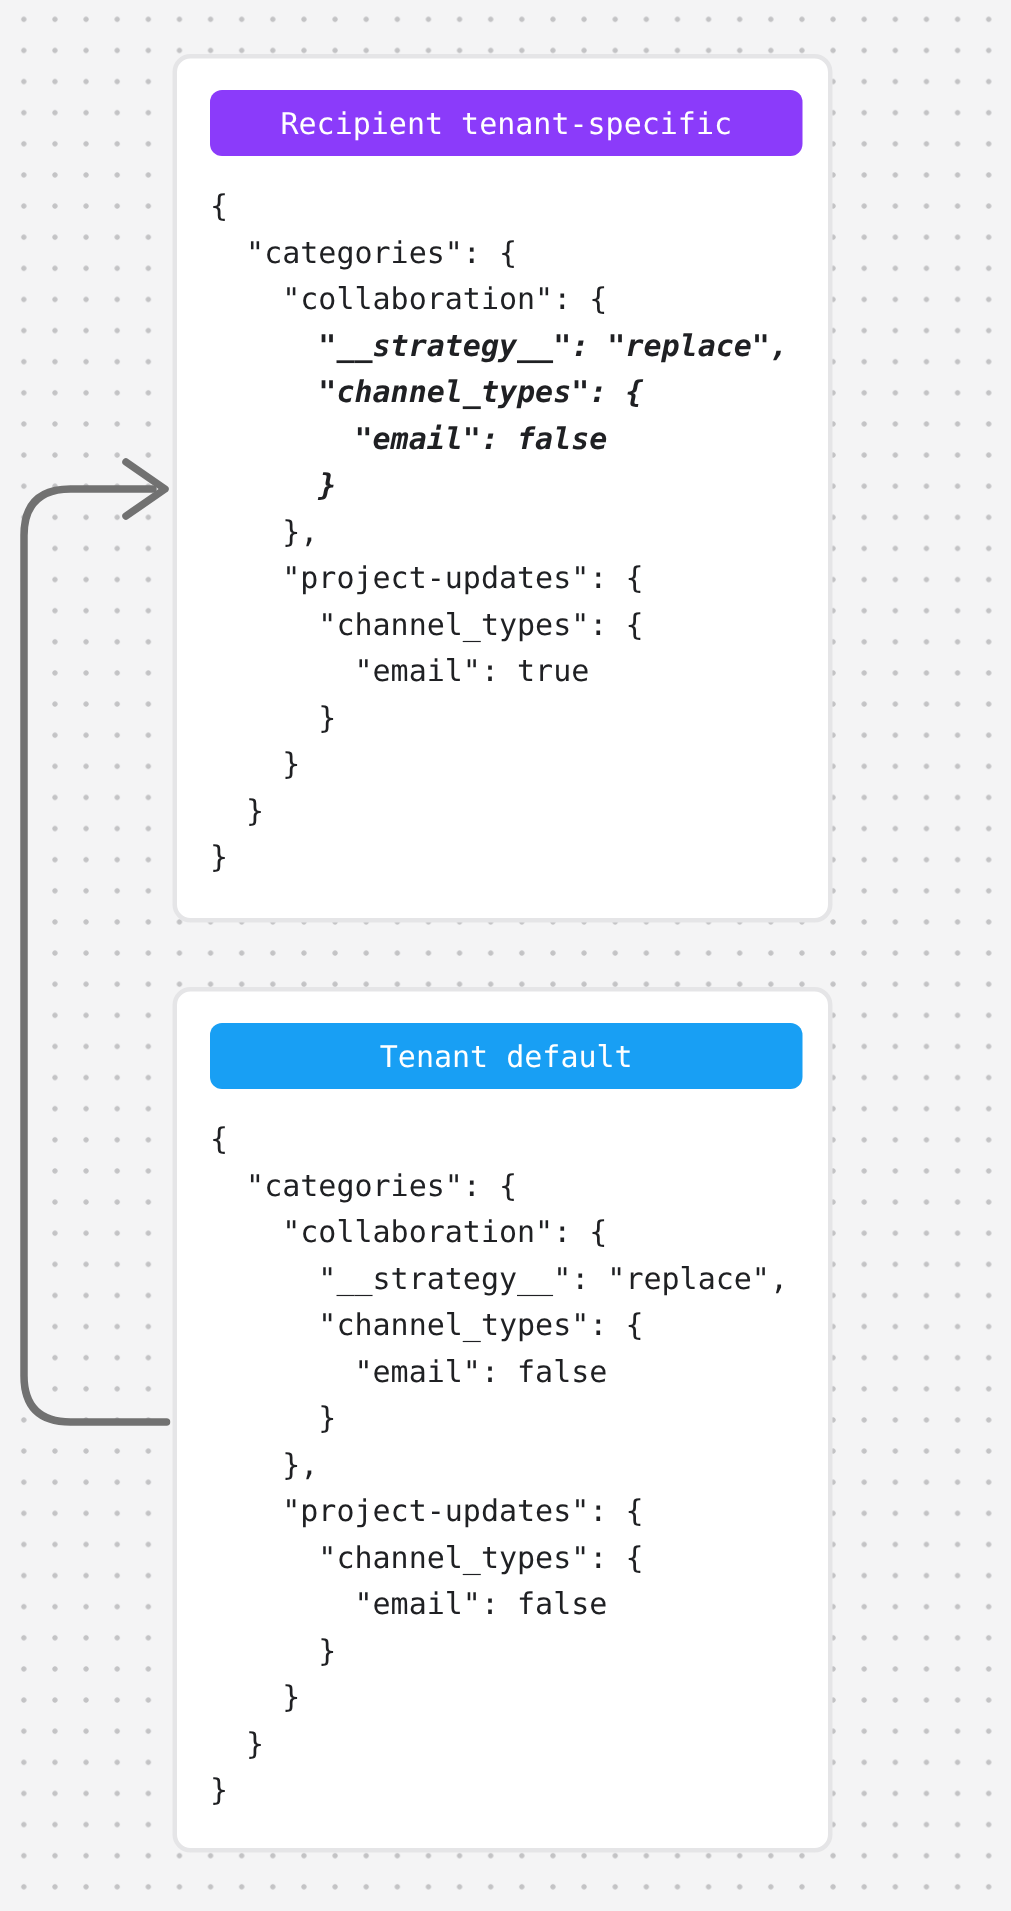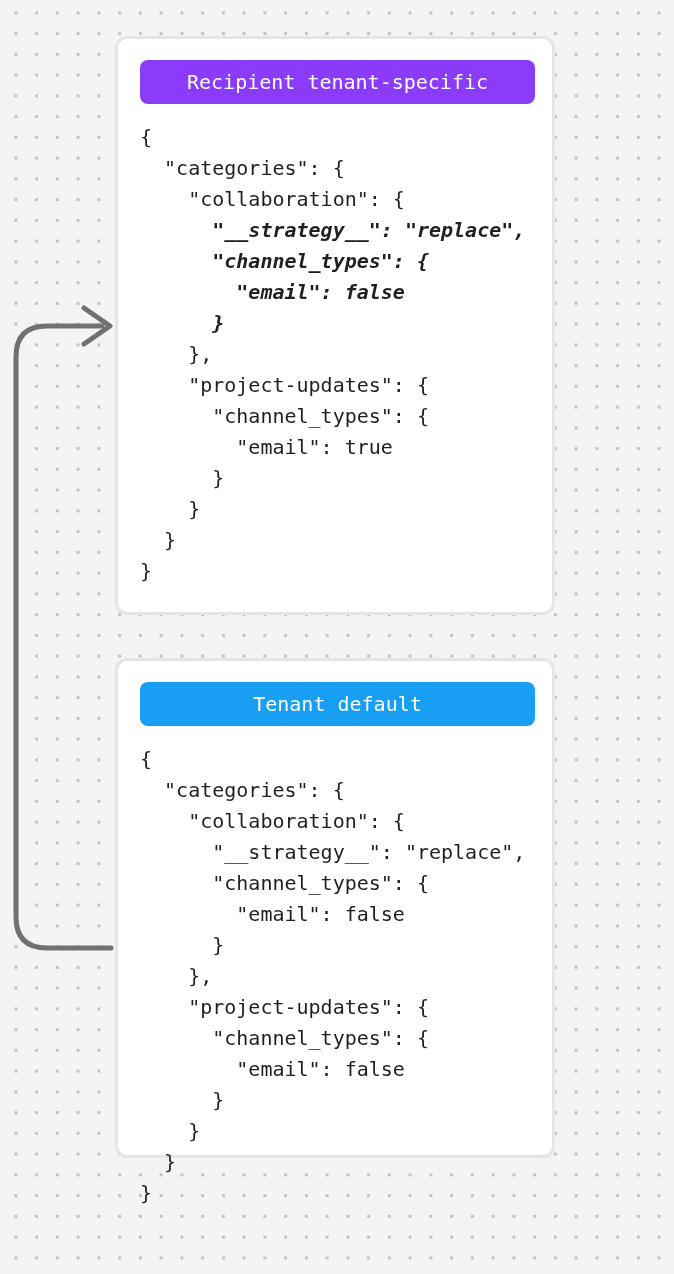--- a/index.html
+++ b/index.html
@@ -26,21 +26,21 @@
   .card {
     position: absolute;
     left: 115px;
     width: 440px;
     box-sizing: border-box;
     background: #ffffff;
     border: 3px solid #e5e5e7;
     border-radius: 12px;
   }
   .card-top    { top: 36px;  height: 579px; }
-  .card-bottom { top: 658px; height: 500px; }
+  .card-bottom { top: 658px; height: 577px; }
 
   .badge {
     height: 44px;
     margin: 21px 17px 18px 22px;
     border-radius: 8px;
     display: flex;
     align-items: center;
     justify-content: center;
     color: #ffffff;
     font-size: 20px;

